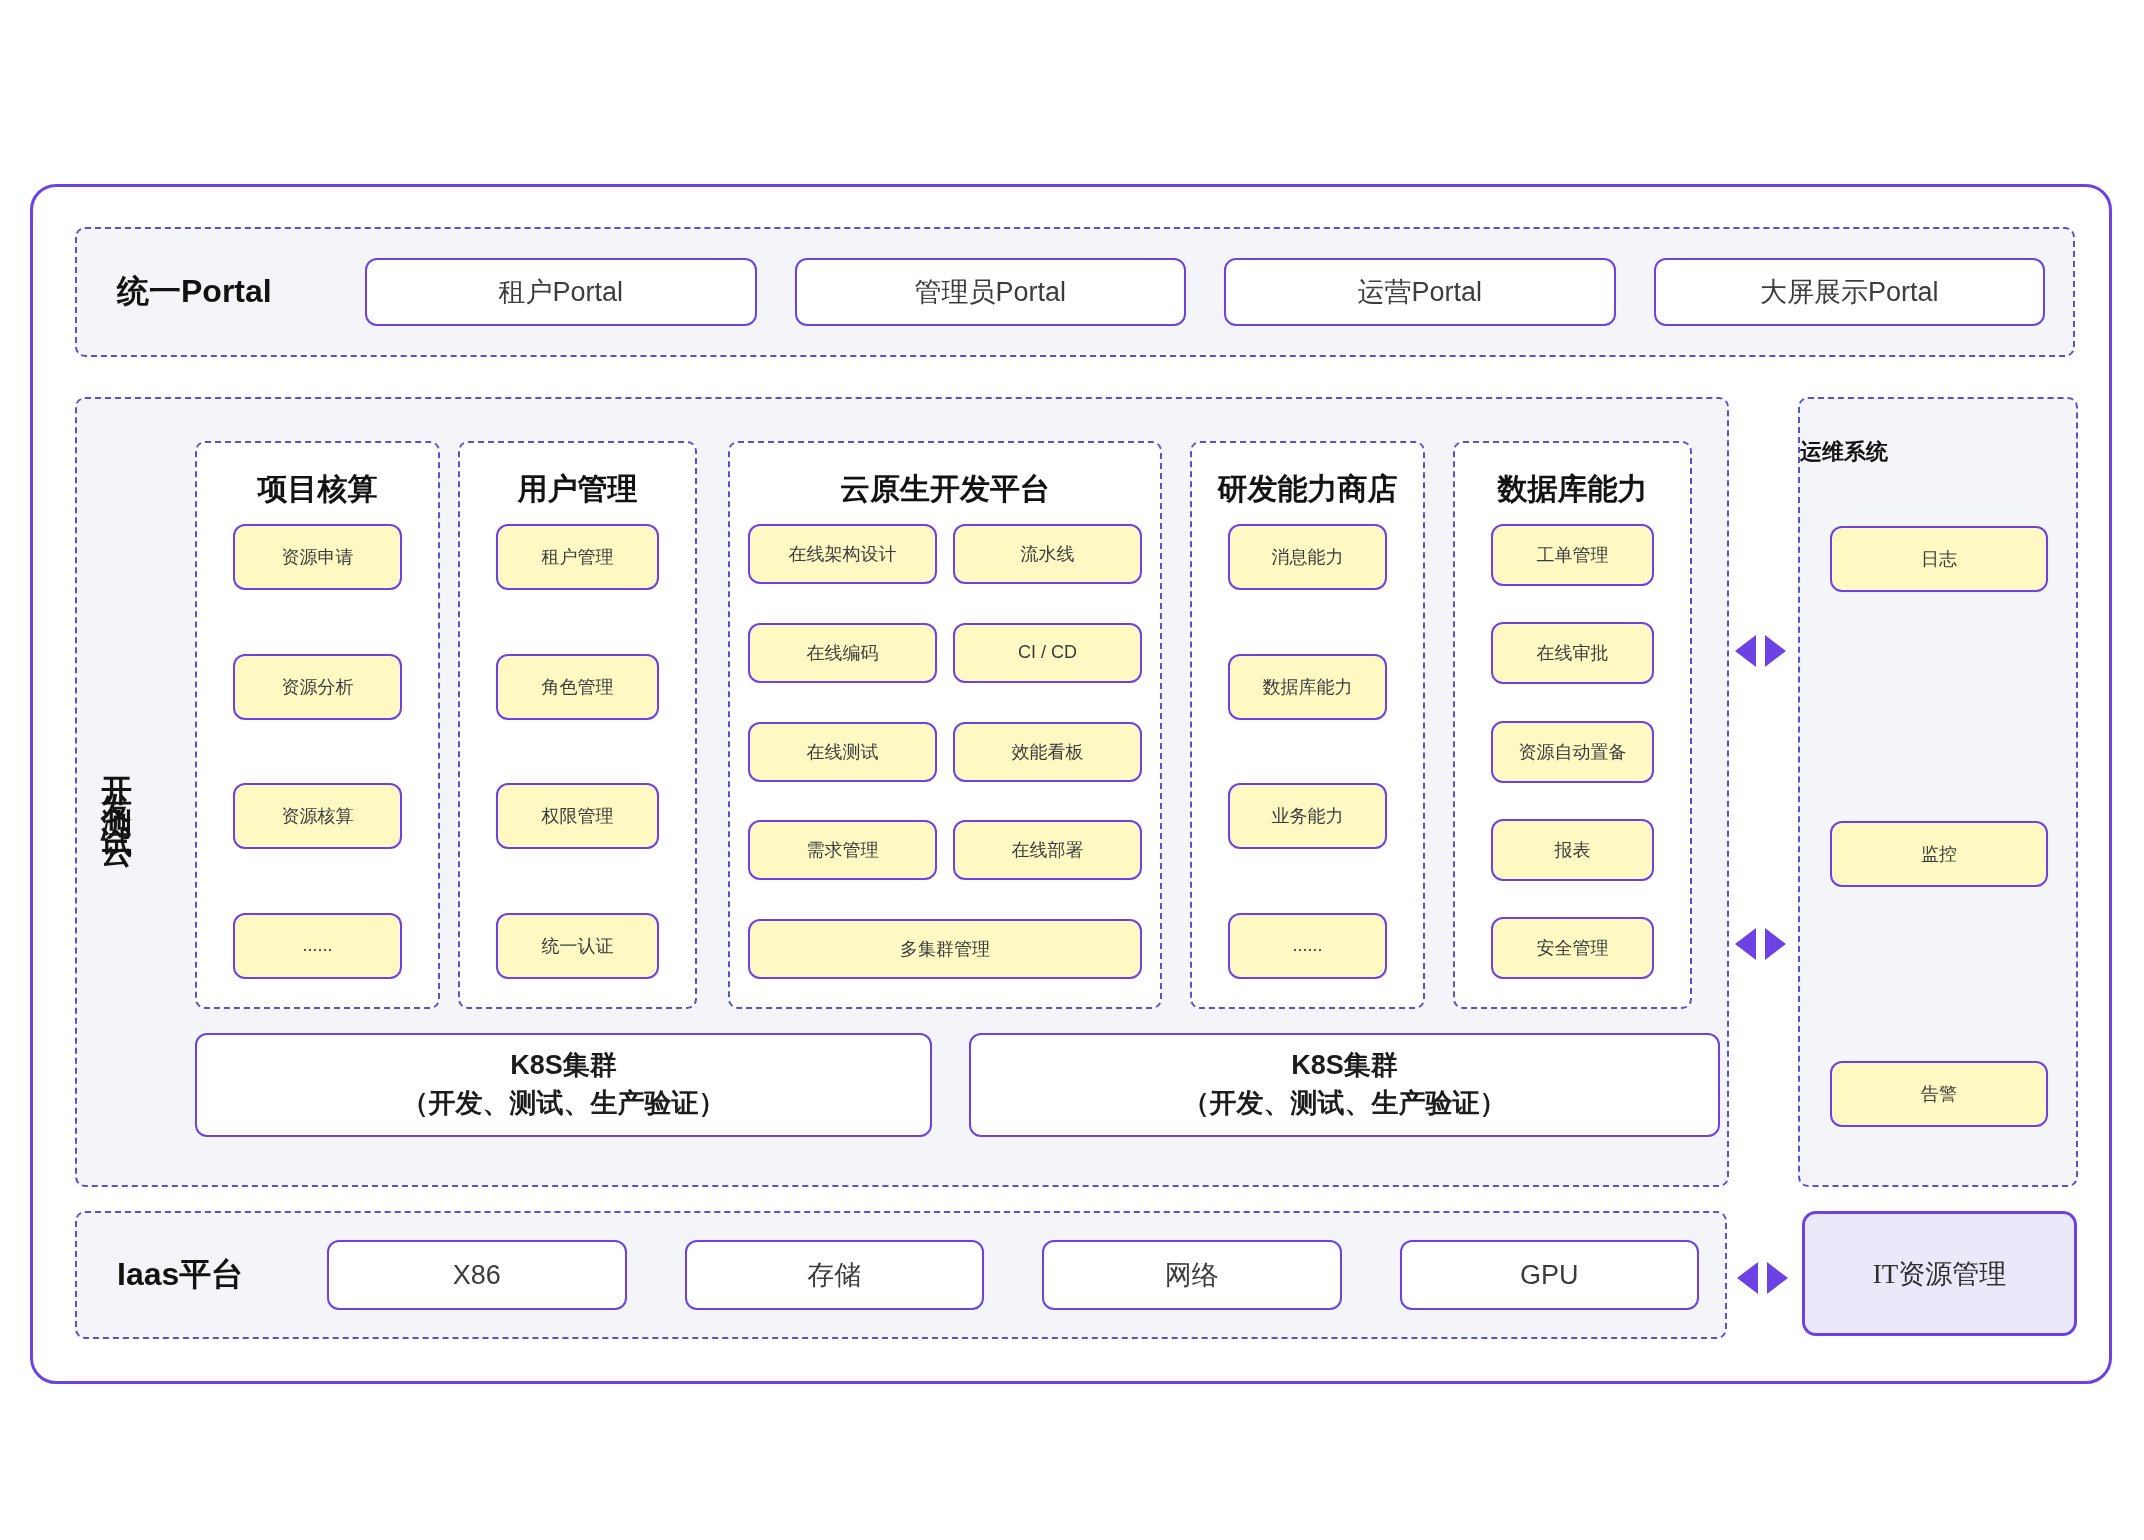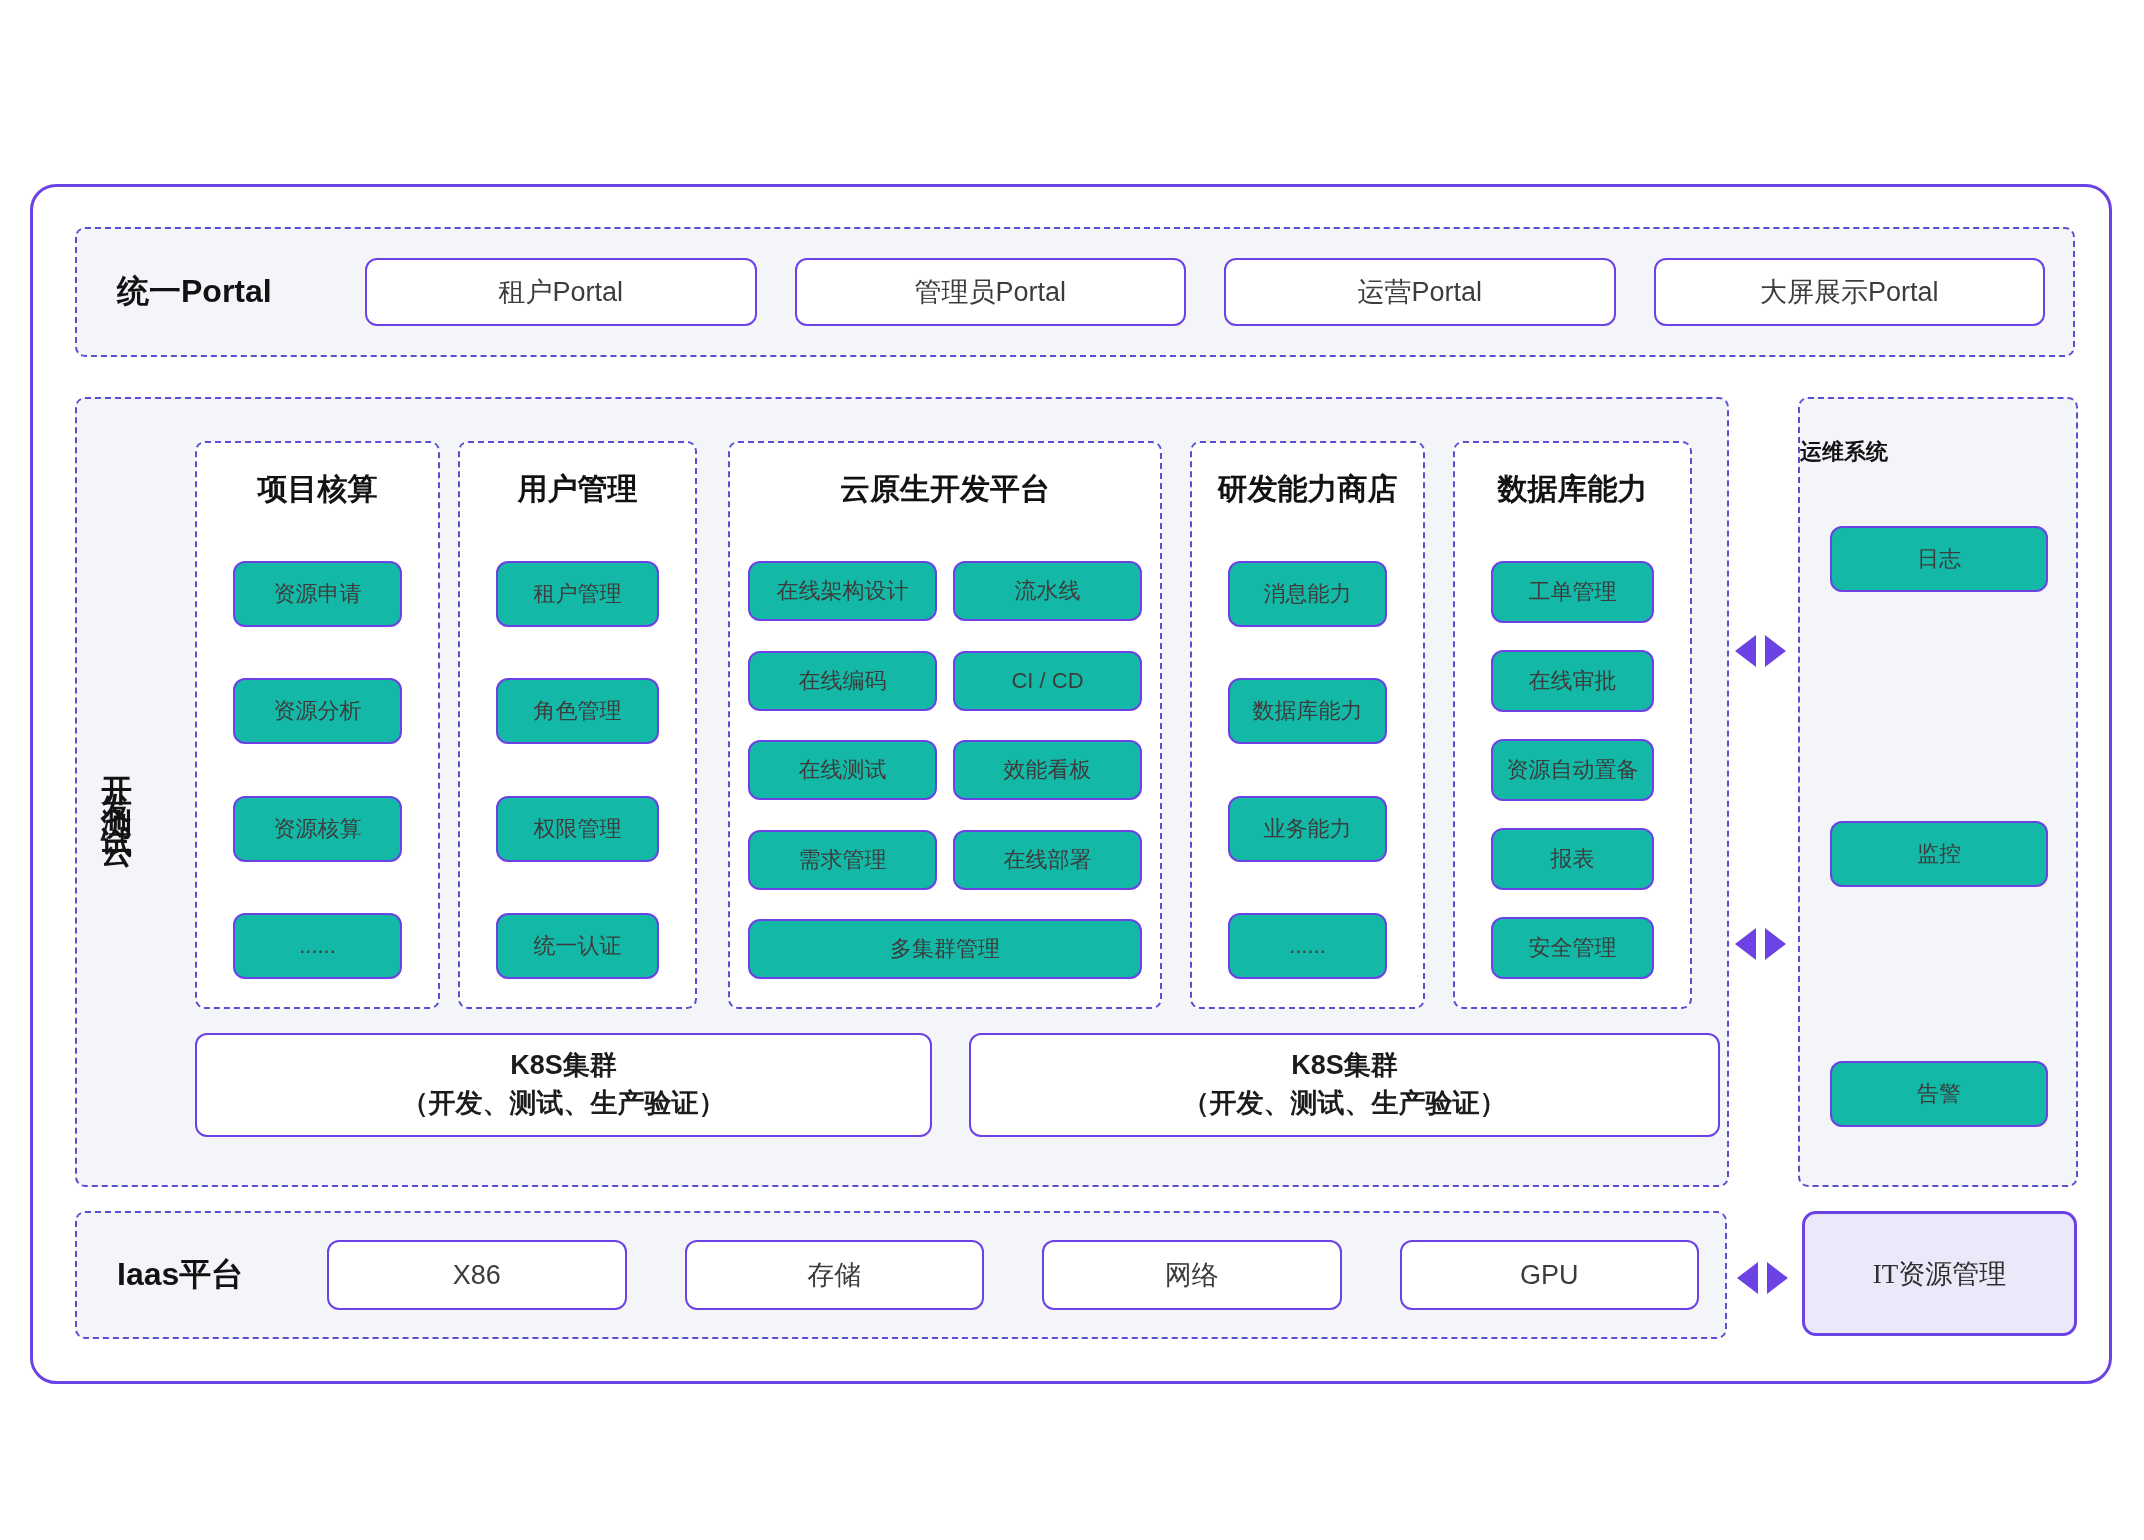--- a/index.html
+++ b/index.html
@@ -21,23 +21,23 @@
   .strip-label{
     font-weight:bold;font-size:32px;color:#121212;white-space:nowrap;
     width:210px;flex:0 0 210px;
   }
   .white-box{
     background:#ffffff;border:2px solid #6c42e4;border-radius:12px;
     display:flex;align-items:center;justify-content:center;
     font-size:27px;color:#3c3c3c;box-sizing:border-box;
   }
   .lav-box{
-    background:#14b8a6;border:2px solid #6c42e4;border-radius:12px;
+    background:#fef9c3;border:2px solid #6c42e4;border-radius:12px;
     display:flex;align-items:center;justify-content:center;
-    font-size:22px;color:#3c3c3c;box-sizing:border-box;
+    font-size:18px;color:#3c3c3c;box-sizing:border-box;
   }
   
   .portal-strip{left:42px;top:40px;width:2000px;height:130px;padding:0 28px 0 40px;gap:38px;}
   .portal-strip .white-box{flex:1;height:68px;}
   
   .dev-section{
     position:absolute;left:42px;top:210px;width:1654px;height:790px;
     background:#f4f5f9;border:2px dashed #5a4fd2;border-radius:10px;box-sizing:border-box;
   }
   .v-label{
@@ -46,21 +46,20 @@
     font-weight:bold;font-size:31px;color:#121212;line-height:1;
   }
   .cols{
     position:absolute;left:118px;top:42px;width:1497px;height:568px;
     display:flex;box-sizing:border-box;
   }
   .col{
     box-sizing:border-box;border:2px dashed #5a4fd2;border-radius:10px;
     background:#ffffff;display:flex;flex-direction:column;align-items:center;
     padding:26px 18px 28px;
-    gap:37px;
   }
   .col-1{width:245px;margin-right:18px;}
   .col-2{width:239px;margin-right:31px;}
   .col-3{width:434px;margin-right:28px;}
   .col-4{width:235px;margin-right:28px;}
   .col-5{width:239px;}
   .col-title{font-weight:bold;font-size:30px;color:#121212;margin-bottom:14px;white-space:nowrap;}
   .col-items{
     flex:1;width:100%;display:flex;flex-direction:column;
     justify-content:space-between;align-items:center;

